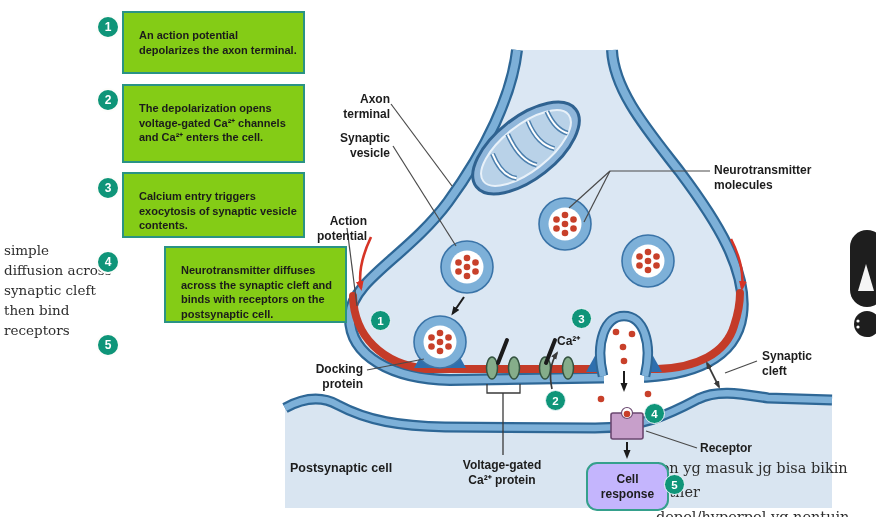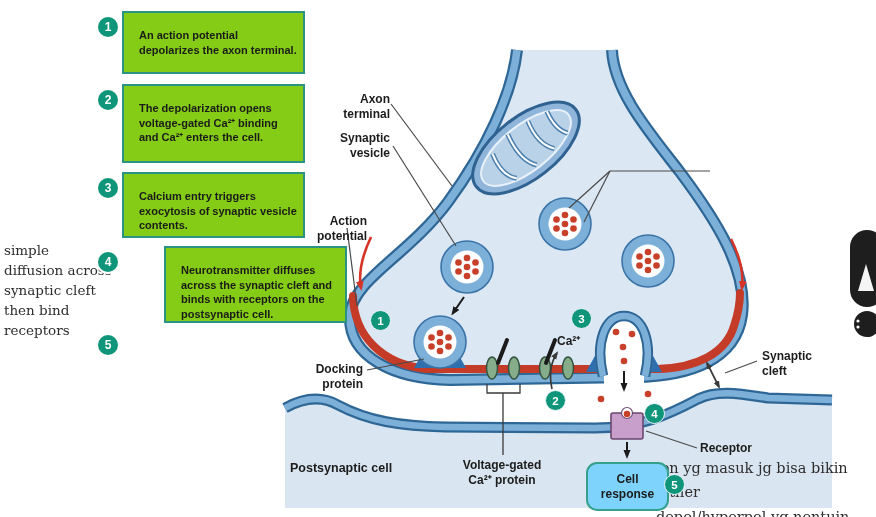--- a/index.html
+++ b/index.html
@@ -22,21 +22,21 @@
   .right-align{text-align:right;}
   .center-align{text-align:center;}
 
   
   .note{position:absolute;font-family:"DejaVu Serif","Liberation Serif",serif;color:#2e2e2e;
         white-space:pre-line;z-index:4;}
   .note-left{left:4px;top:241px;width:112px;font-size:13.5px;line-height:1.48;}
   .note-right{left:656px;top:456px;width:218px;font-size:14.5px;line-height:1.68;}
 
   .cell-response{position:absolute;left:586px;top:462px;width:83px;height:49px;box-sizing:border-box;
-                 background:#7dd3fc;border:2px solid #35a08c;border-radius:11px;
+                 background:#c4b5fd;border:2px solid #35a08c;border-radius:11px;
                  display:flex;align-items:center;justify-content:center;text-align:center;
                  font-weight:bold;font-size:12px;line-height:1.25;color:#1c1c1c;white-space:pre-line;z-index:4;}
 </style>
 </head>
 <body>
 
 <div class="stage">
 
   <svg width="876" height="517" viewBox="0 0 876 517">
     <defs>
@@ -211,21 +211,21 @@
   </svg>
 
   <div class="step-box" style="top:11px;height:63px;">
     <span>An action potential depolarizes the axon terminal.</span>
   </div>
   <div class="badge step-badge" style="top:15px;">
       <span>1</span>
     </div>
 
   <div class="step-box" style="top:84px;height:79px;">
-    <span>The depolarization opens voltage-gated Ca²⁺ binding and Ca²⁺ enters the cell.</span>
+    <span>The depolarization opens voltage-gated Ca²⁺ channels and Ca²⁺ enters the cell.</span>
   </div>
   <div class="badge step-badge" style="top:88px;">
       <span>2</span>
     </div>
 
   <div class="step-box" style="top:172px;height:66px;">
     <span>Calcium entry triggers exocytosis of synaptic vesicle contents.</span>
   </div>
   <div class="badge step-badge" style="top:176px;">
       <span>3</span>
@@ -248,20 +248,22 @@
 then bind receptors</div>
   <div class="note note-right">ion yg masuk jg bisa bikin either
 depol/hyperpol yg nentuin AP</div>
 
   <div class="dlabel right-align" style="left:330px;top:92px;width:60px;">Axon
 terminal</div>
   <div class="dlabel right-align" style="left:318px;top:131px;width:72px;">Synaptic
 vesicle</div>
   <div class="dlabel right-align" style="left:303px;top:193px;width:64px;margin-top:21px;">Action
 potential</div>
+  <div class="dlabel" style="left:714px;top:163px;width:125px;">Neurotransmitter
+molecules</div>
   <div class="dlabel right-align" style="left:303px;top:362px;width:60px;">Docking
 protein</div>
   <div class="dlabel" style="left:557px;top:334px;width:40px;">Ca²⁺</div>
   <div class="dlabel" style="left:762px;top:349px;width:70px;">Synaptic
 cleft</div>
   <div class="dlabel" style="left:700px;top:441px;width:80px;">Receptor</div>
   <div class="dlabel" style="left:290px;top:461px;width:140px;font-size:12.5px;">Postsynaptic cell</div>
   <div class="dlabel center-align" style="left:428px;top:458px;width:148px;">Voltage-gated
 Ca²⁺ protein</div>
 

